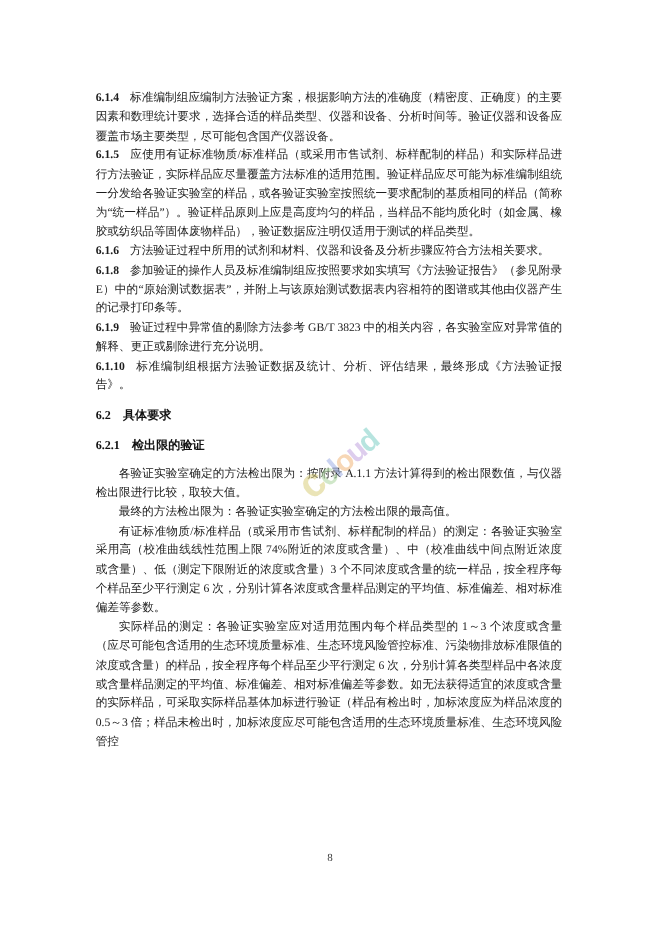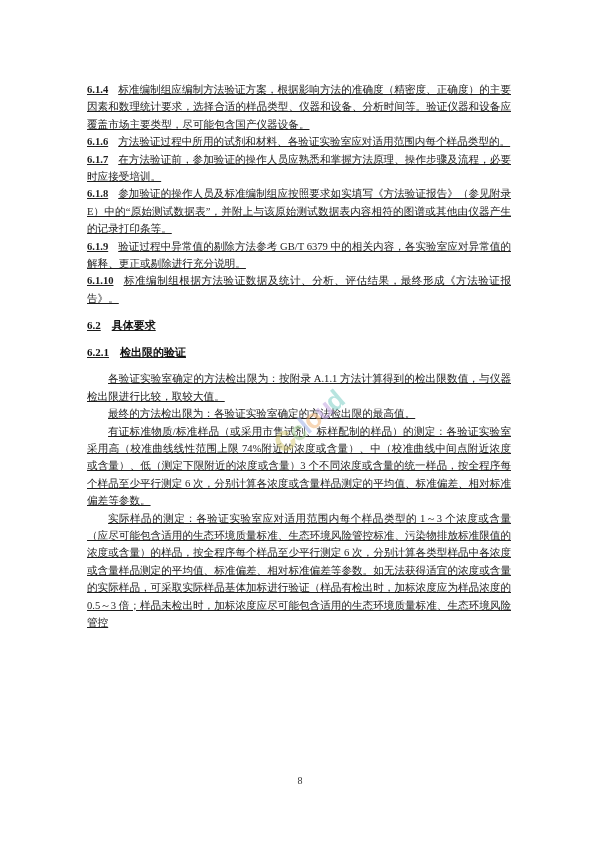--- a/index.html
+++ b/index.html
@@ -15,21 +15,20 @@
     position: absolute;
     left: 0; top: 0;
     width: 600px; height: 848px;
     background: #ffffff;
   }
   .text-block {
     position: absolute;
     left: 87px;
     top: 81px;
     width: 424px;
-    text-decoration: underline;
   }
   p.clause, p.para {
     margin: 0;
     font-size: 10.6px;
     line-height: 17.4px;
     text-align: justify;
     text-align-last: left;
     word-break: break-all;
   }
   .clause-num {
@@ -79,28 +78,28 @@
 </style>
 </head>
 <body>
 
 <div class="page">
 
   <div class="text-block">
 
     <p class="clause"><span class="clause-num">6.1.4</span><span>标准编制组应编制方法验证方案，根据影响方法的准确度（精密度、正确度）的主要因素和数理统计要求，选择合适的样品类型、仪器和设备、分析时间等。验证仪器和设备应覆盖市场主要类型，尽可能包含国产仪器设备。</span></p>
 
+    <p class="clause"><span class="clause-num">6.1.5</span><span>应使用有证标准物质/标准样品（或采用市售试剂、标样配制的样品）和实际样品进行方法验证，实际样品应尽量覆盖方法标准的适用范围。验证样品应尽可能为标准编制组统一分发给各验证实验室的样品，或各验证实验室按照统一要求配制的基质相同的样品（简称为“统一样品”）。验证样品原则上应是高度均匀的样品，当样品不能均质化时（如金属、橡胶或纺织品等固体废物样品），验证数据应注明仅适用于测试的样品类型。</span></p>
 
-    <p class="clause"><span class="clause-num">6.1.6</span><span>方法验证过程中所用的试剂和材料、各验证实验室应对适用范围内每个样品类型的。</span></p>
+    <p class="clause"><span class="clause-num">6.1.6</span><span>方法验证过程中所用的试剂和材料、仪器和设备及分析步骤应符合方法相关要求。</span></p>
 
-    <p class="clause"><span class="clause-num">6.1.7</span><span>在方法验证前，参加验证的操作人员应熟悉和掌握方法原理、操作步骤及流程，必要时应接受培训。</span></p>
 
     <p class="clause"><span class="clause-num">6.1.8</span><span>参加验证的操作人员及标准编制组应按照要求如实填写《方法验证报告》（参见附录E）中的“原始测试数据表”，并附上与该原始测试数据表内容相符的图谱或其他由仪器产生的记录打印条等。</span></p>
 
-    <p class="clause"><span class="clause-num">6.1.9</span><span>验证过程中异常值的剔除方法参考 GB/T 6379 中的相关内容，各实验室应对异常值的解释、更正或剔除进行充分说明。</span></p>
+    <p class="clause"><span class="clause-num">6.1.9</span><span>验证过程中异常值的剔除方法参考 GB/T 3823 中的相关内容，各实验室应对异常值的解释、更正或剔除进行充分说明。</span></p>
 
     <p class="clause"><span class="clause-num">6.1.10</span><span>标准编制组根据方法验证数据及统计、分析、评估结果，最终形成《方法验证报告》。</span></p>
 
     <div class="sec-heading"><span class="heading-num">6.2</span><span>具体要求</span></div>
 
     <div class="sec-heading"><span class="heading-num">6.2.1</span><span>检出限的验证</span></div>
 
     <p class="para">各验证实验室确定的方法检出限为：按附录 A.1.1 方法计算得到的检出限数值，与仪器检出限进行比较，取较大值。</p>
     <p class="para">最终的方法检出限为：各验证实验室确定的方法检出限的最高值。</p>
 

